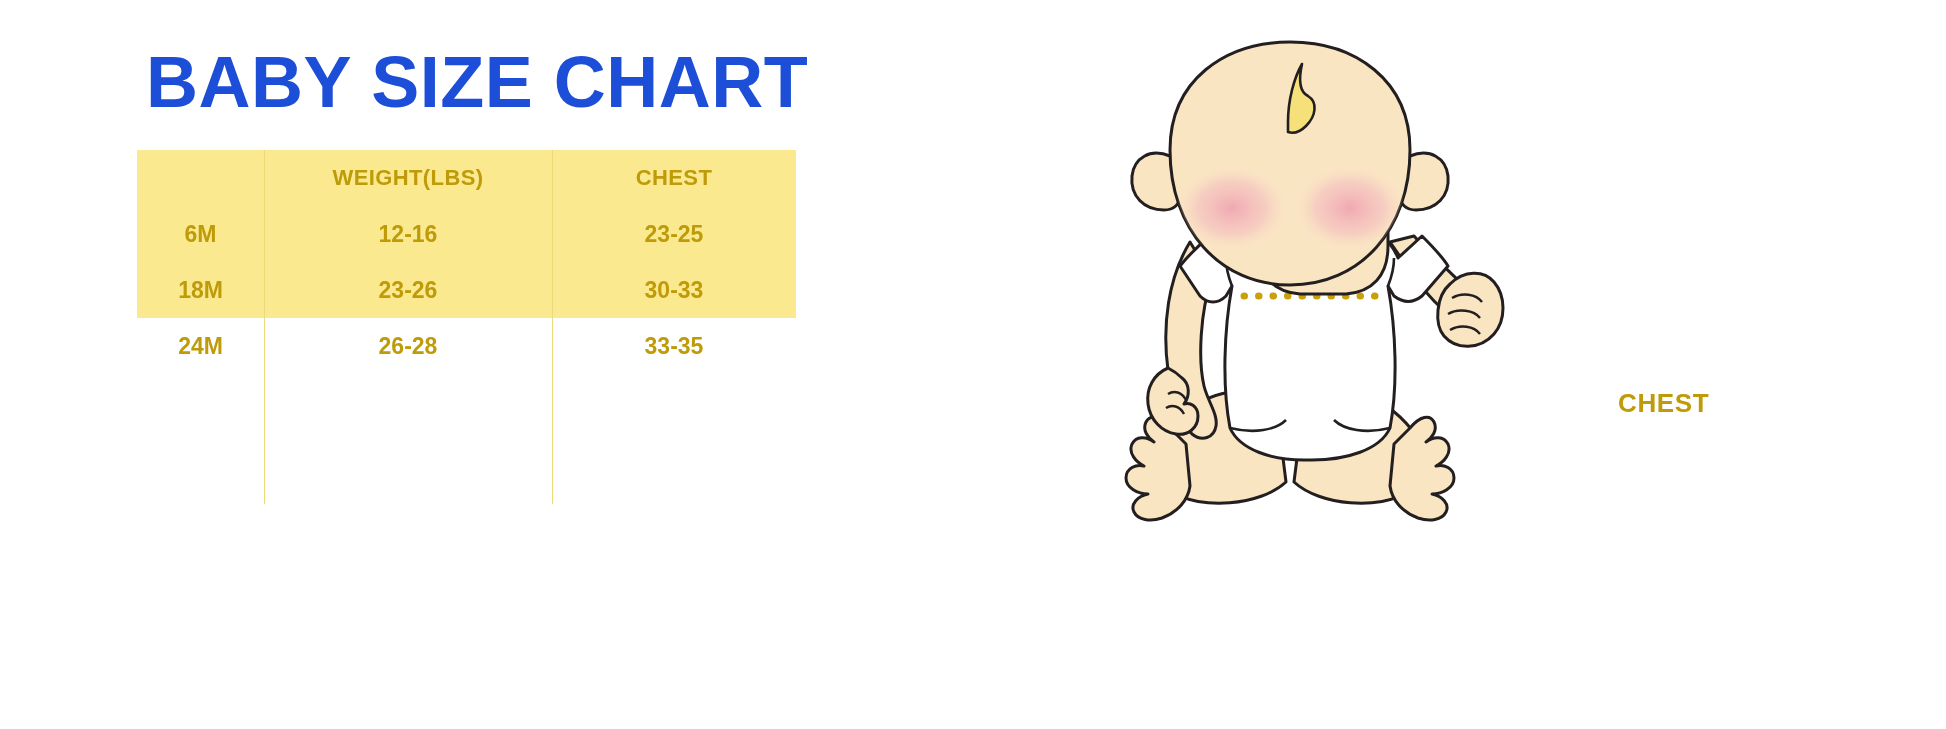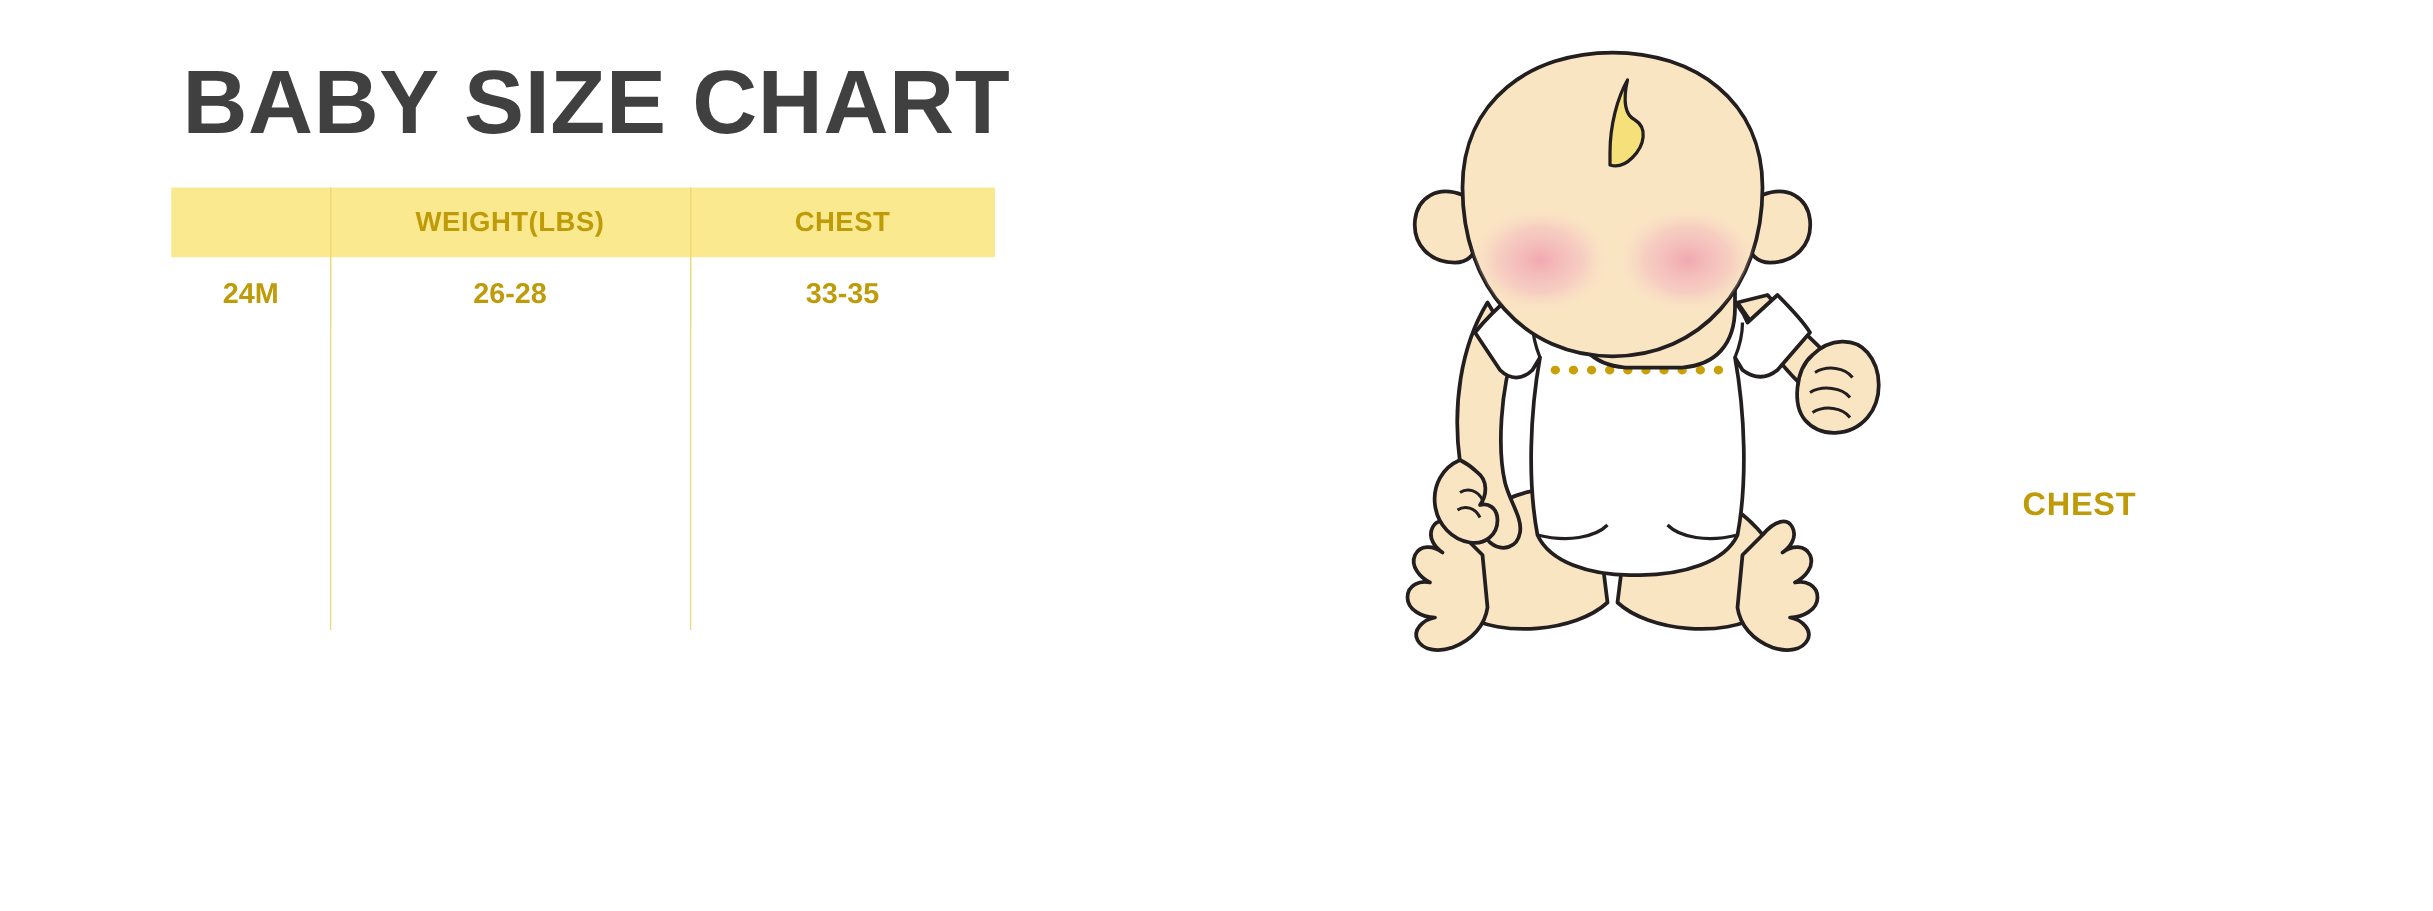--- a/index.html
+++ b/index.html
@@ -32,21 +32,21 @@
   }
 
   #chart-title {
     position: absolute;
     left: 146px;
     top: 46px;
     font-size: 72px;
     font-weight: bold;
     letter-spacing: 0.5px;
     line-height: 1;
-    color: #404040;
+    color: #1d4ed8;
     white-space: nowrap;
     font-family: "Liberation Sans", sans-serif;
   }
 
   #size-table {
     position: absolute;
     left: 137px;
     top: 150px;
     width: 659px;
     border-collapse: collapse;
@@ -135,22 +135,32 @@
       <thead>
         <tr class="band-on">
           <th class="col-size"></th>
           <th class="col-mid sep-left">WEIGHT(LBS)</th>
           <th class="col-chest sep-left">CHEST</th>
         </tr>
       </thead>
       <tbody>
 
 
-
-
+        <tr class="band-on">
+          <td class="col-size cell-size">6M</td>
+          <td class="col-mid sep-left">12-16</td>
+          <td class="col-chest sep-left">23-25</td>
+        </tr>
+
+
+        <tr class="band-on">
+          <td class="col-size cell-size">18M</td>
+          <td class="col-mid sep-left">23-26</td>
+          <td class="col-chest sep-left">30-33</td>
+        </tr>
 
         <tr class="band-off">
           <td class="col-size cell-size">24M</td>
           <td class="col-mid sep-left">26-28</td>
           <td class="col-chest sep-left">33-35</td>
         </tr>
 
       </tbody>
     </table>
 

